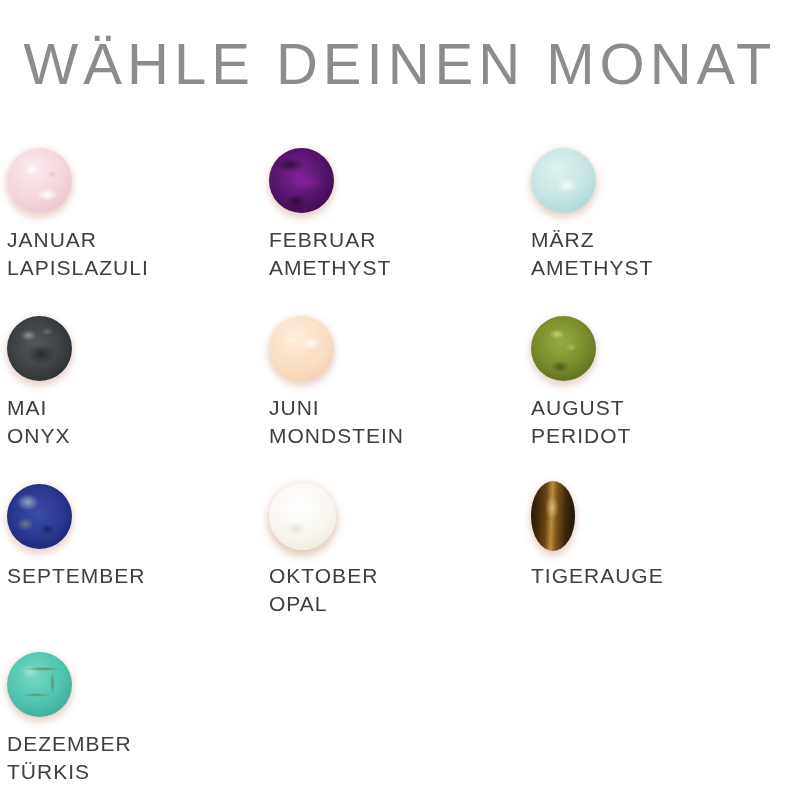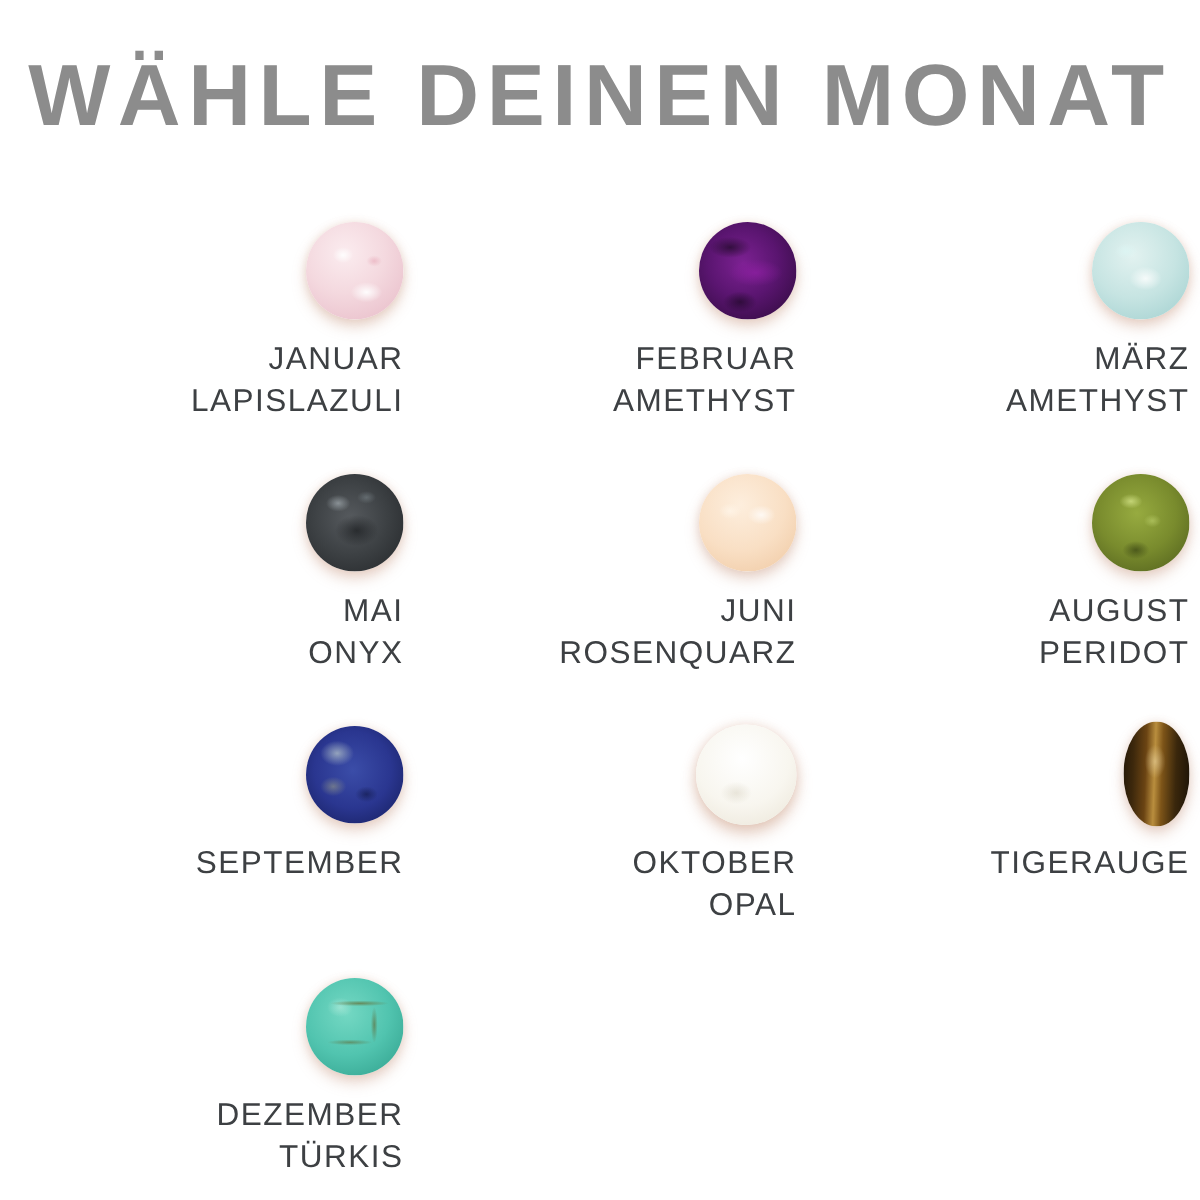--- a/index.html
+++ b/index.html
@@ -9,38 +9,38 @@
     height: 800px;
     background: #ffffff;
     overflow: hidden;
     font-family: "Liberation Sans", sans-serif;
   }
   .page-title {
     margin-top: 34px;
     text-align: center;
     font-size: 58px;
     line-height: 60px;
-    font-weight: 700;
+    font-weight: 400;
     letter-spacing: 5px;
     color: #8c8c8c;
     font-stretch: condensed;
     white-space: nowrap;
   }
   .gem-grid {
     width: 786px;
     margin: 46px auto 0;
     display: grid;
     grid-template-columns: repeat(3, 1fr);
   }
   .gem-cell {
     height: 168px;
     padding-top: 4px;
     display: flex;
     flex-direction: column;
-    align-items: flex-end;
+    align-items: flex-start;
     box-sizing: border-box;
     cursor: pointer;
   }
   .stone-wrap {
     height: 72px;
     display: flex;
     align-items: center;
     justify-content: center;
     margin-bottom: 10px;
   }
@@ -183,21 +183,21 @@
       </div>
     <div class="gem-label">MAI</div>
     <div class="gem-label">ONYX</div>
   </div>
 
   <div class="gem-cell">
     <div class="stone-wrap">
         <div class="stone stone-mondstein"></div>
       </div>
     <div class="gem-label">JUNI</div>
-    <div class="gem-label">ROSENQUARZ</div>
+    <div class="gem-label">MONDSTEIN</div>
   </div>
 
 
   <div class="gem-cell">
     <div class="stone-wrap">
         <div class="stone stone-peridot"></div>
       </div>
     <div class="gem-label">AUGUST</div>
     <div class="gem-label">PERIDOT</div>
   </div>

